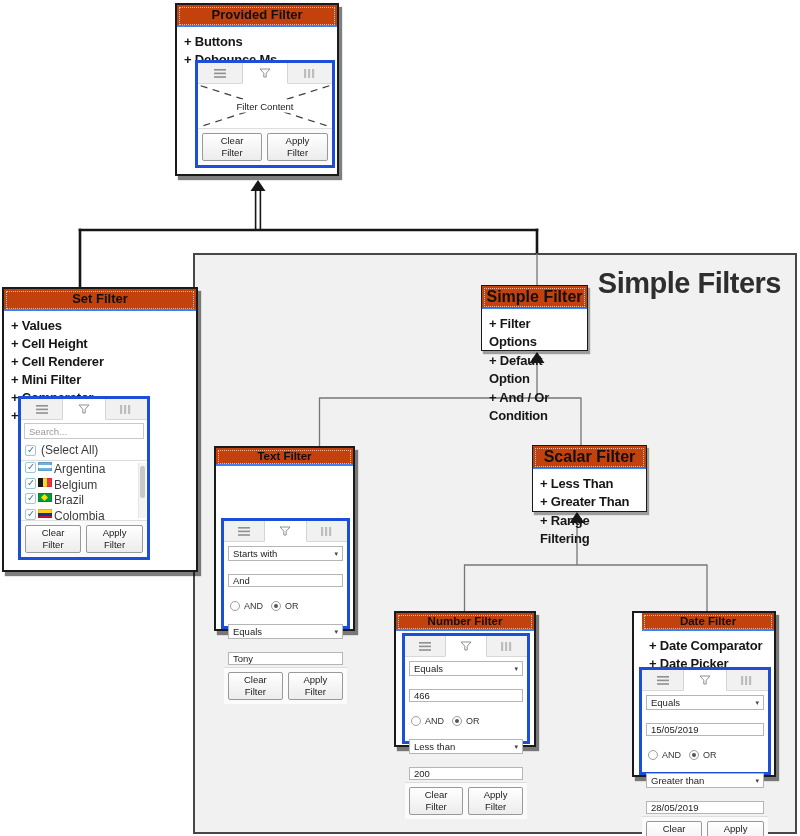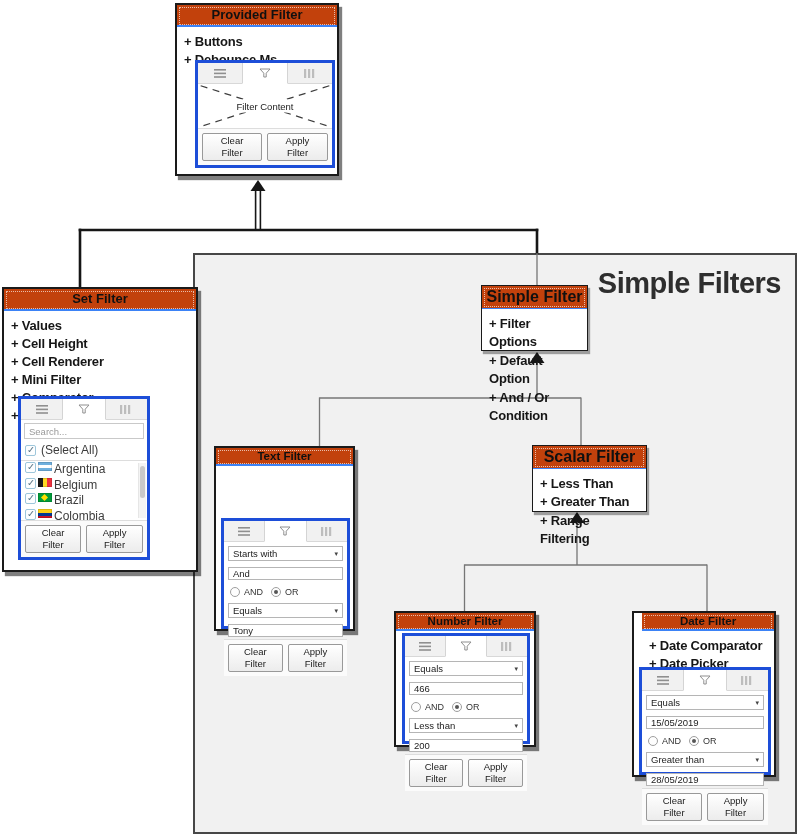--- a/index.html
+++ b/index.html
@@ -44,21 +44,21 @@
   #box-text .mini-panel{left:5px;top:70px;width:129px;height:111px;}
   #box-number .mini-panel{left:6px;top:20px;width:128px;height:111px;}
   #box-date .mini-panel{left:5px;top:54px;width:132px;height:108px;}
 
   .tabs{display:flex;background:#f1f1f1;border-bottom:1px solid #d8d8d8;height:20px;flex:none;}
   .tab{flex:1;display:flex;align-items:center;justify-content:center;}
   .tab.active{background:#fff;border-left:1px solid #d4d4d4;border-right:1px solid #d4d4d4;
               margin-bottom:-1px;border-bottom:1px solid #fff;}
   .tab svg{display:block;}
 
-  .pbody{display:flex;flex-direction:column;gap:6px;padding:4px 4px 2px;flex:1;}
+  .pbody{display:flex;flex-direction:column;gap:13px;padding:4px 4px 2px;flex:1;}
   .sel{display:flex;align-items:center;justify-content:space-between;border:1px solid #b5b5b5;
        height:13px;font-size:9.5px;color:#222;padding:0 4px;background:#fff;}
   .sel .caret{font-size:7px;color:#444;line-height:1;}
   .inp{border:1px solid #b5b5b5;height:13px;font-size:9.5px;color:#222;padding:0 4px;width:100%;
        box-sizing:border-box;font-family:"Liberation Sans",sans-serif;background:#fff;outline:none;}
   .radios{display:flex;align-items:center;gap:4px;font-size:9px;color:#333;padding-left:2px;height:11px;}
   .radio{width:8px;height:8px;border:1px solid #9e9e9e;border-radius:50%;background:#fdfdfd;
          position:relative;flex:none;}
   .radio.checked::after{content:"";position:absolute;left:2px;top:2px;width:4px;height:4px;
          border-radius:50%;background:#555;}

